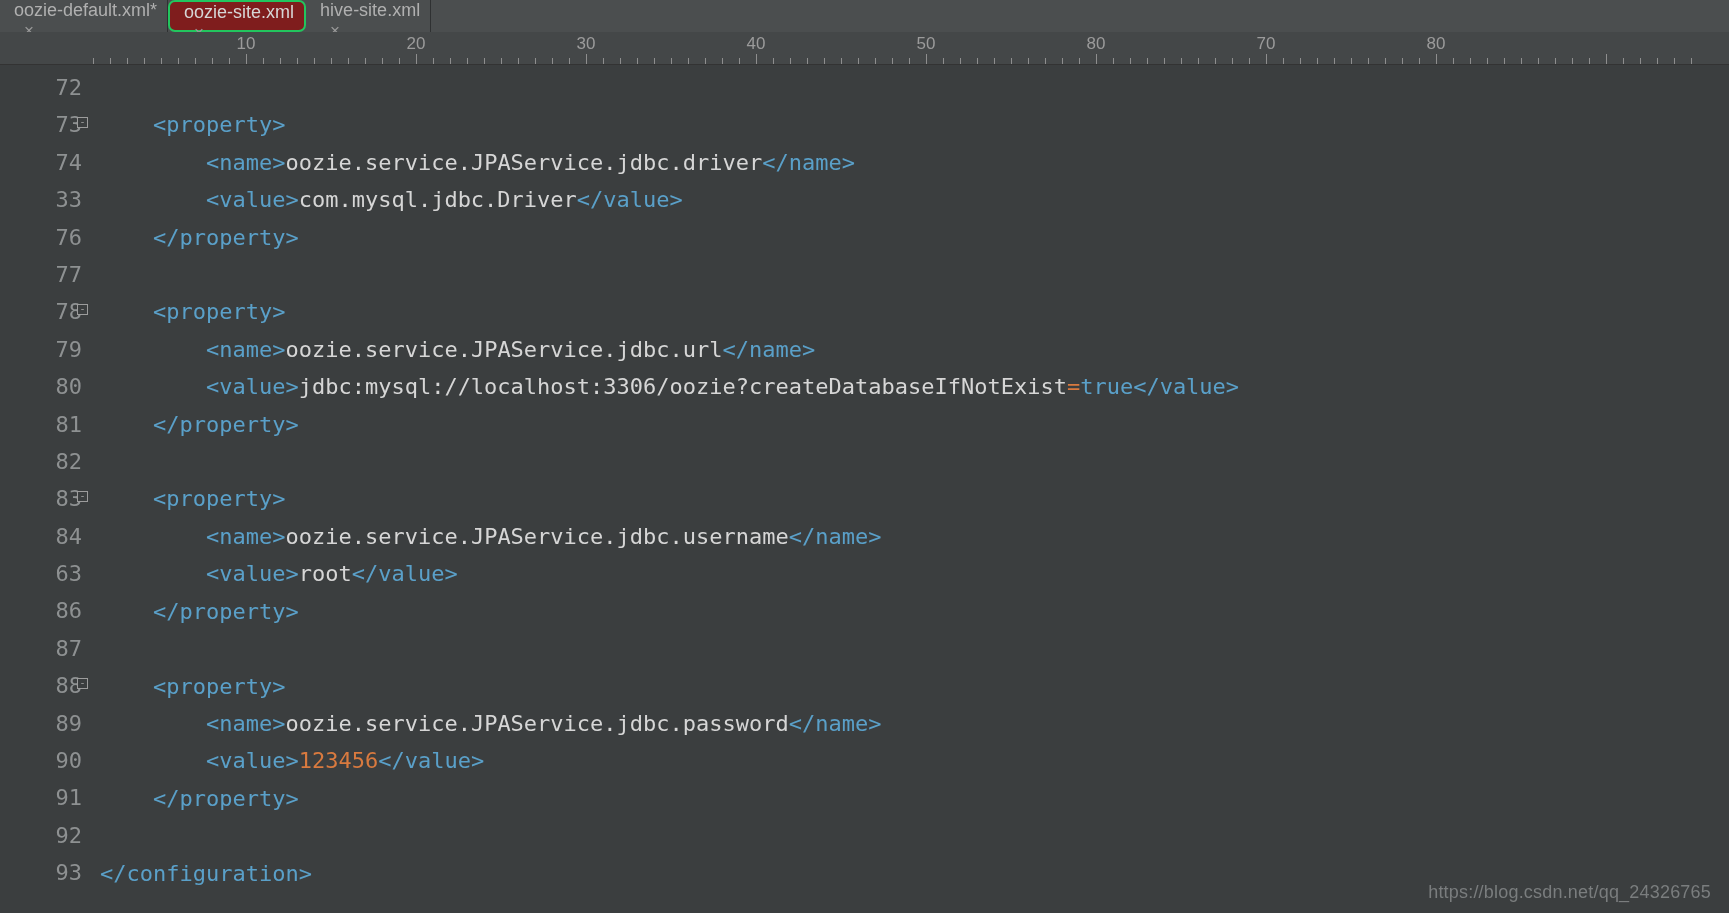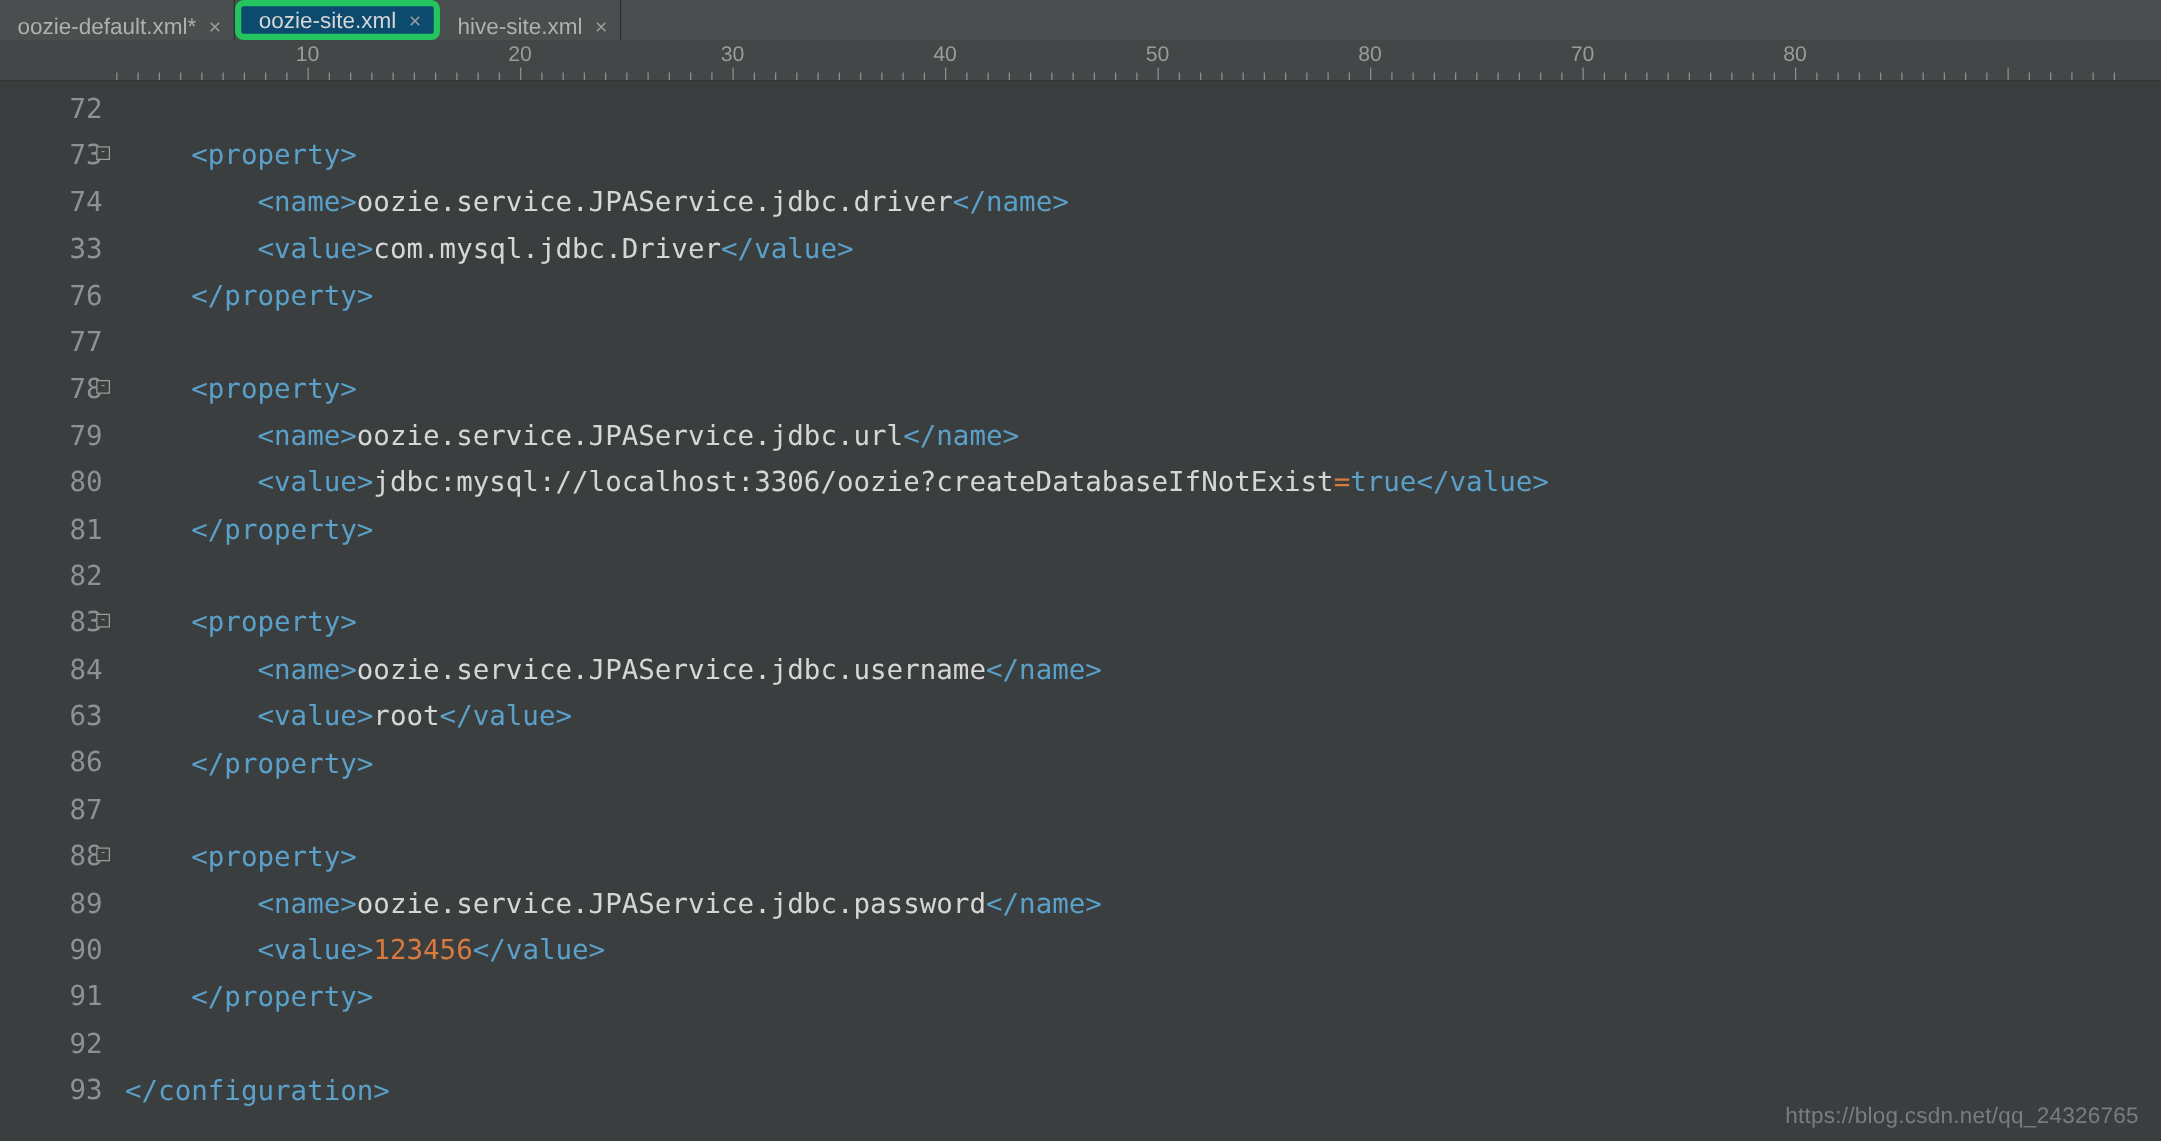--- a/index.html
+++ b/index.html
@@ -19,39 +19,40 @@
     background:#4b4e4f;
     display:flex;
     align-items:stretch;
     font-family:Arial,Helvetica,sans-serif;
     font-size:18px;
     color:#b0b0b0;
     user-select:none;
   }
   .tab{
     display:flex;
-    align-items:flex-end;
+    align-items:flex-start;
     padding:0 10px 0 14px;
     border-right:1px solid #2f3132;
     cursor:pointer;
     position:relative;
+    flex-direction:column;
   }
   .tab.active{
     background:#3b3e3f;
     color:#d6d6d6;
   }
   .tab .close{
     margin-left:10px;
     font-size:17px;
     color:#9a9a9a;
   }
   .tab.highlight{
-    border:5px solid #22c55e;
+    border:2px solid #22c55e;
     border-radius:7px;
-    background:#0c4a6e;
+    background:#7f1d1d;
     color:#d6d6d6;
     margin:0;
     box-sizing:border-box;
   }
   
   .ruler{
     height:32px;
     background:#444748;
     position:relative;
     color:#9b9b9b;

